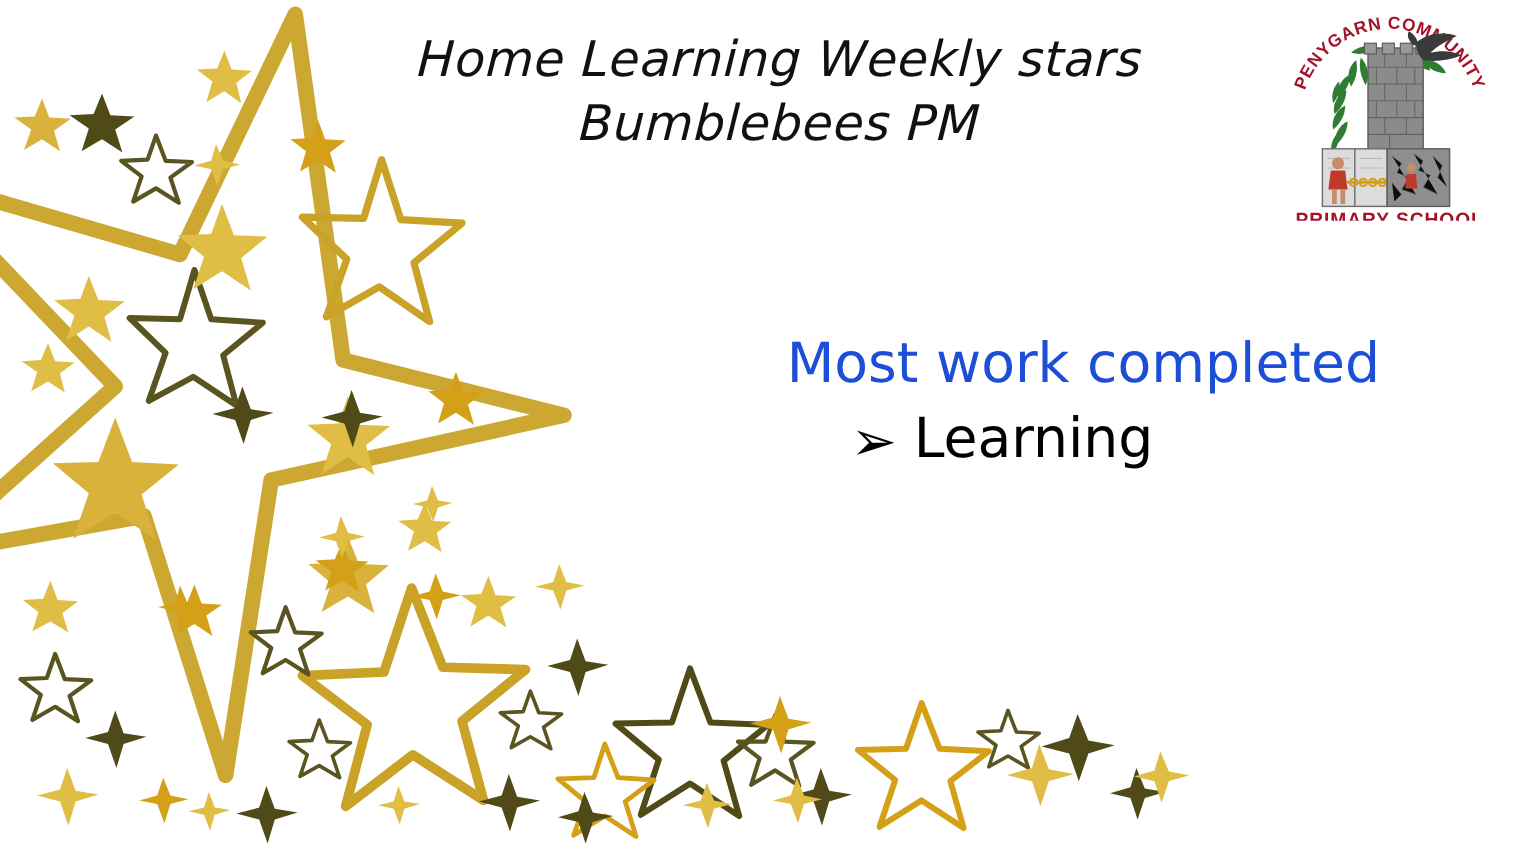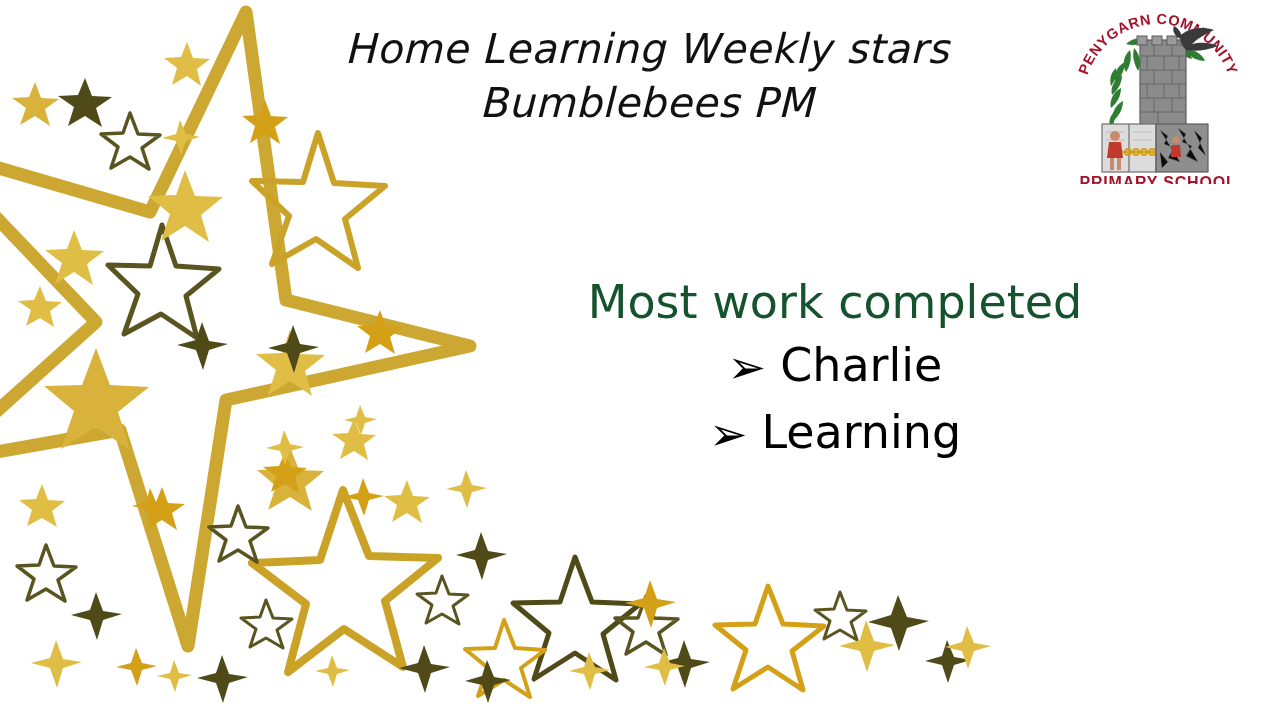--- a/index.html
+++ b/index.html
@@ -50,23 +50,24 @@
     left: 520px;
     top: 272px;
     width: 630px;
     text-align: center;
     z-index: 5;
   }
   #body-heading {
     font-family: "DejaVu Sans", sans-serif;
     font-size: 46px;
     line-height: 1.33;
-    color: #14532d;
+    color: #1d4ed8;
     font-weight: 400;
     white-space: nowrap;
+    text-align: right;
   }
   .bullet-row {
     font-family: "DejaVu Sans", sans-serif;
     font-size: 46px;
     line-height: 1.42;
     color: #000000;
     font-weight: 400;
     white-space: nowrap;
     display: block;
   }
@@ -275,23 +276,20 @@
   </svg>
 
   <div id="title-block">
     <div class="title-line">Home Learning Weekly stars</div>
     <div class="title-line">Bumblebees PM</div>
   </div>
 
   <div id="body-block">
     <div id="body-heading">Most work completed</div>
 
-    <div class="bullet-row">
-      <span class="bullet-mark">➢</span><span class="bullet-label">Charlie</span>
-    </div>
 
     <div class="bullet-row">
       <span class="bullet-mark">➢</span><span class="bullet-label">Learning</span>
     </div>
   </div>
 
   <svg id="logo" viewBox="0 0 180 172" xmlns="http://www.w3.org/2000/svg">
     <defs>
       <path id="arcpath" d="M 16 86 A 74 74 0 0 1 164 86" fill="none"></path>
     </defs>

